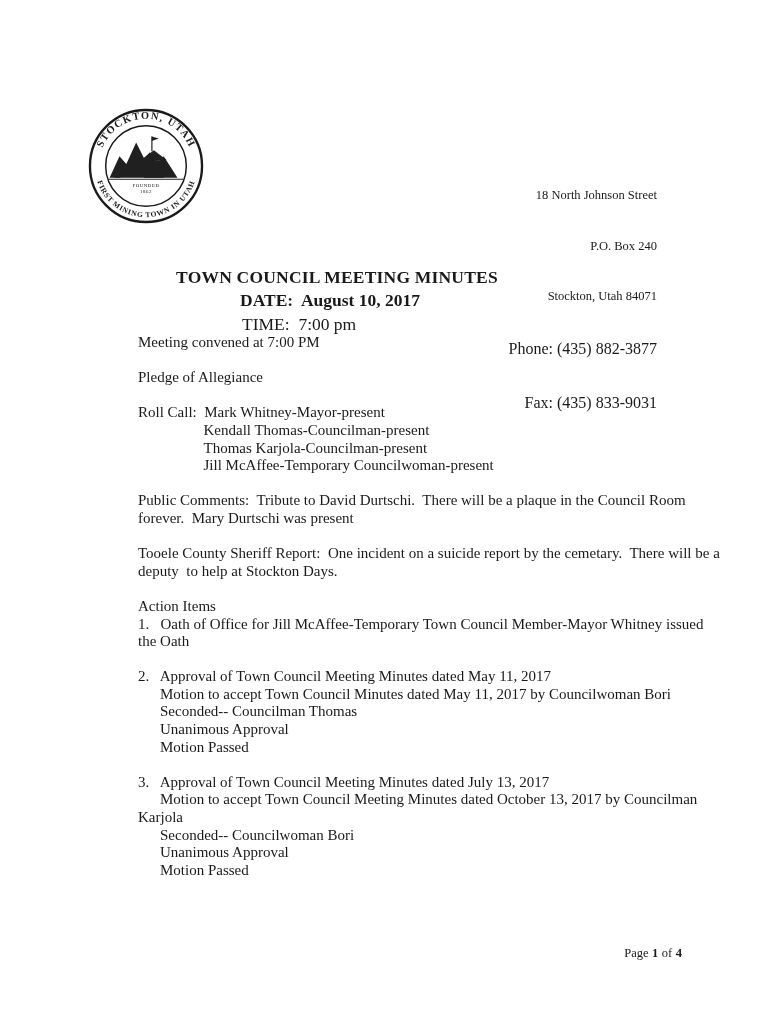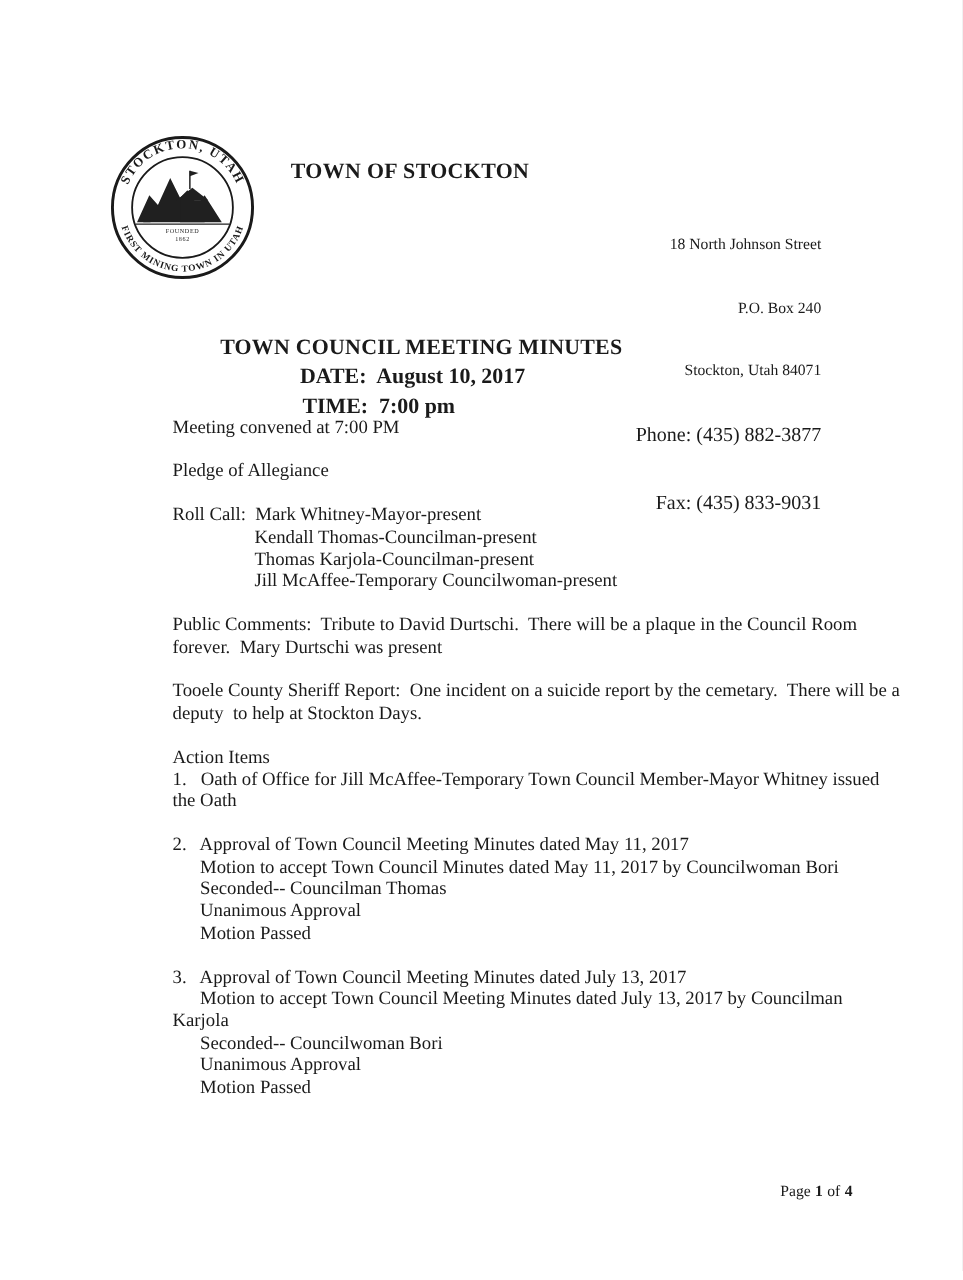--- a/index.html
+++ b/index.html
@@ -21,21 +21,21 @@
   }
   #address .addr-sm { font-size:12.5px; line-height:14.6px; height:14.6px; }
   #address .addr-lg { font-size:16px;  line-height:17.8px; height:17.8px; }
 
   
   #doc-title {
     left:337px; top:267px; transform:translateX(-50%);
     font-size:17.5px; font-weight:bold; white-space:pre; letter-spacing:0.2px;
   }
   #date-line { left:240px; top:290px; font-size:17.5px; font-weight:bold; white-space:pre; }
-  #time-line { left:242px; top:314px; font-size:17.5px; font-weight:bold; white-space:pre; }
+  #time-line { left:242px; top:314px; font-size:17.5px; font-weight:normal; white-space:pre; }
 
   
   #body { left:90px; top:334px; width:600px; }
   .line {
     font-size:15px; height:17.6px; line-height:17.6px; white-space:pre;margin-left:48px;
   }
   .ind-name { padding-left:65.5px; }
   .ind-sub  { padding-left:22px; }
 
   
@@ -71,21 +71,20 @@
         <path d="M 55 54 L 68 44 L 81 54 Z"></path>
         <path d="M 65.4 30 L 66.6 30 L 66.6 45 L 65.4 45 Z"></path>
         <path d="M 66 30 L 73 32 L 66 34.5 Z"></path>
         <path d="M 22 73 L 98 73 L 98 74 L 22 74 Z"></path>
       </g>
       <text x="60" y="81" font-size="5" letter-spacing="0.5" text-anchor="middle" fill="#1a1a1a" font-family="Liberation Serif, serif">FOUNDED</text>
       <text x="60" y="87" font-size="5" letter-spacing="0.5" text-anchor="middle" fill="#1a1a1a" font-family="Liberation Serif, serif">1862</text>
     </svg>
   </div>
 
-  <div class="abs" id="org-title">TOWN OF STOCKTON</div>
 
   <div class="abs" id="address">
     <div class="addr-sm">18 North Johnson Street</div>
     <div class="addr-sm">P.O. Box 240</div>
     <div class="addr-sm">Stockton, Utah 84071</div>
     <div class="addr-lg">Phone: (435) 882-3877</div>
     <div class="addr-lg">Fax: (435) 833-9031</div>
   </div>
 
   <div class="abs" id="doc-title">TOWN COUNCIL MEETING MINUTES</div>
@@ -118,21 +117,21 @@
     <div class="line"></div>
 
     <div class="line">2.   Approval of Town Council Meeting Minutes dated May 11, 2017</div>
     <div class="line ind-sub">Motion to accept Town Council Minutes dated May 11, 2017 by Councilwoman Bori</div>
     <div class="line ind-sub">Seconded-- Councilman Thomas</div>
     <div class="line ind-sub">Unanimous Approval</div>
     <div class="line ind-sub">Motion Passed</div>
     <div class="line"></div>
 
     <div class="line">3.   Approval of Town Council Meeting Minutes dated July 13, 2017</div>
-    <div class="line ind-sub">Motion to accept Town Council Meeting Minutes dated July 13, 2017 by Councilman</div>
+    <div class="line ind-sub">Motion to accept Town Council Meeting Minutes dated October 13, 2017 by Councilman</div>
     <div class="line">Karjola</div>
     <div class="line ind-sub">Seconded-- Councilwoman Bori</div>
     <div class="line ind-sub">Unanimous Approval</div>
     <div class="line ind-sub">Motion Passed</div>
   </div>
 
   <div class="abs" id="footer">
     <span>Page</span>
     <span class="num">1</span>
     <span>of</span>

